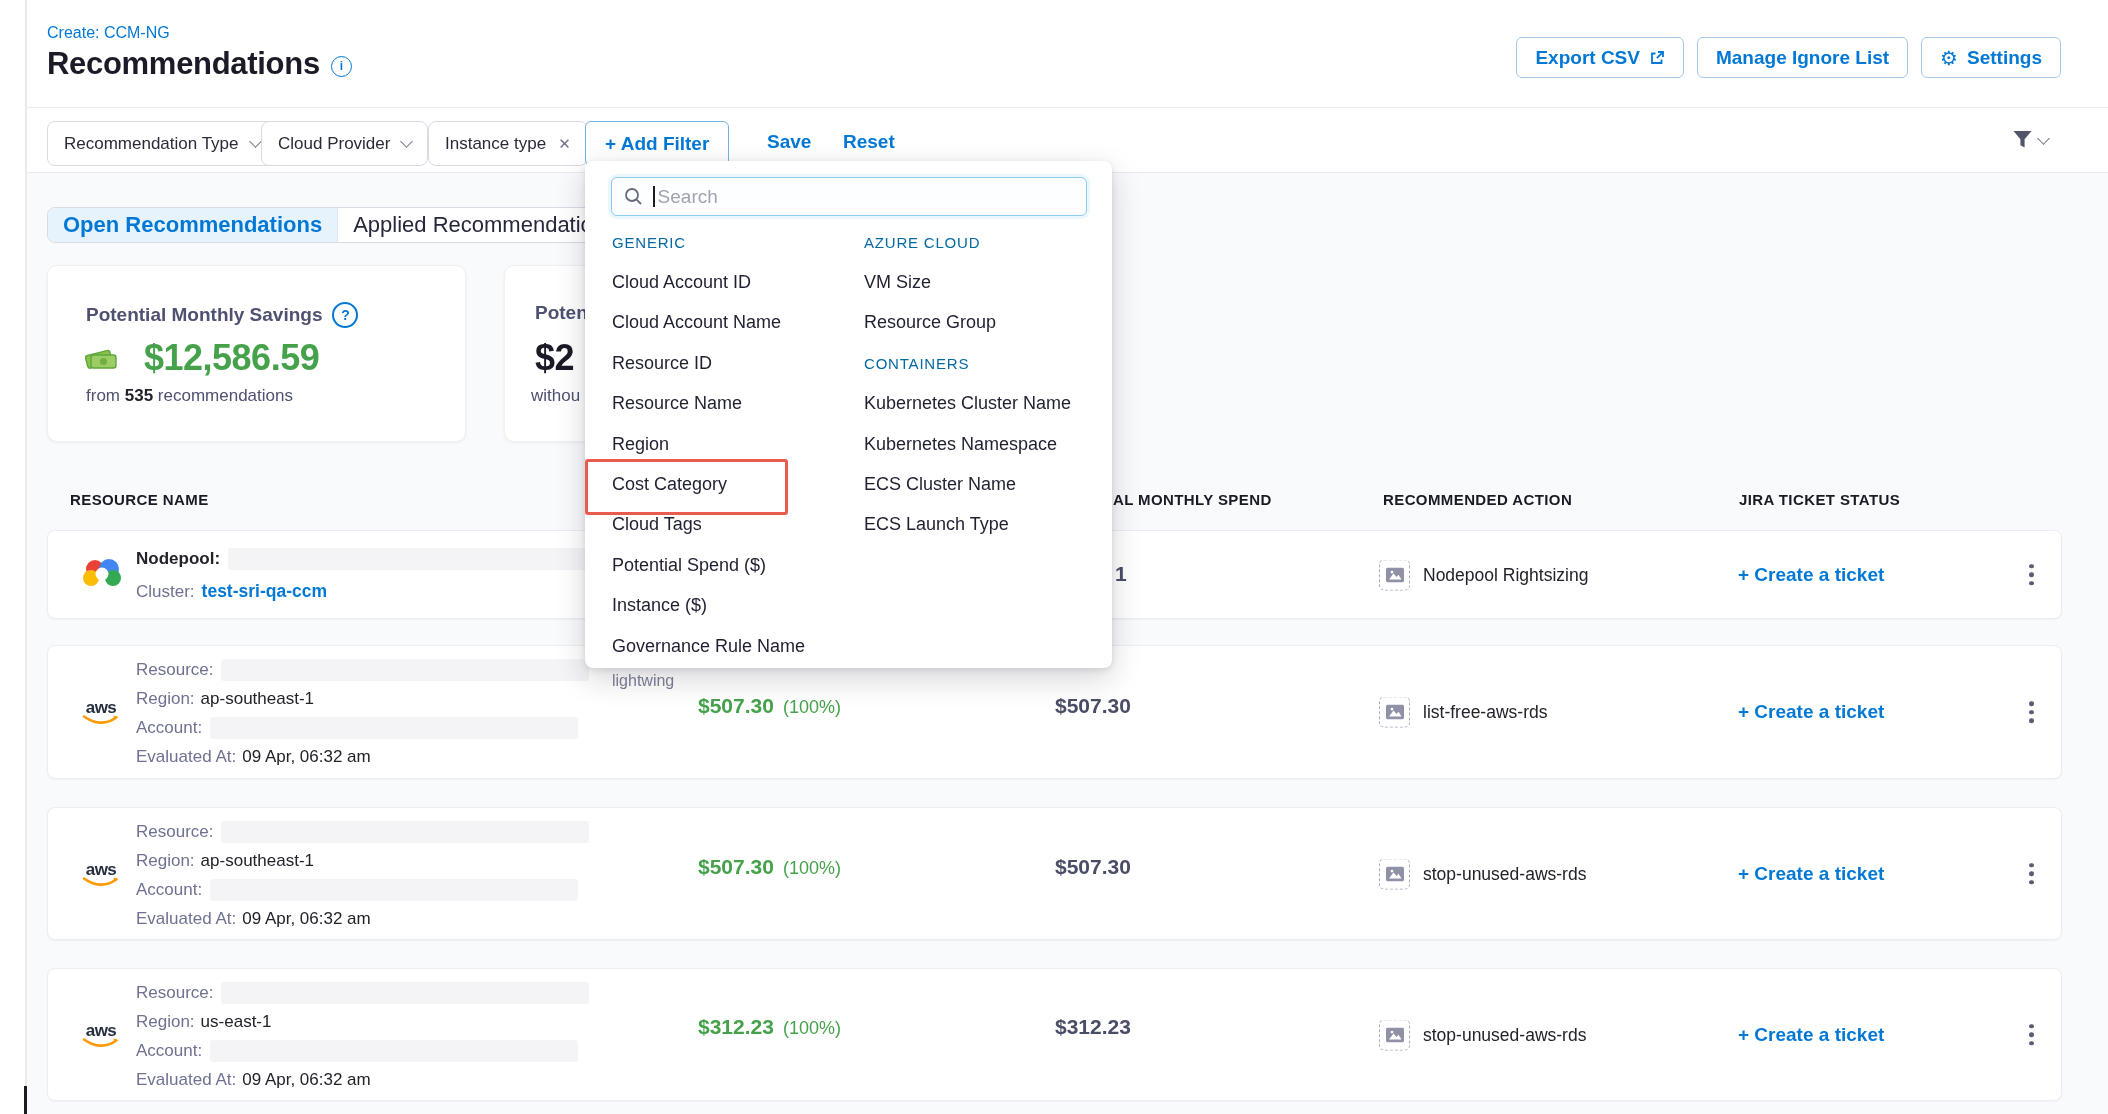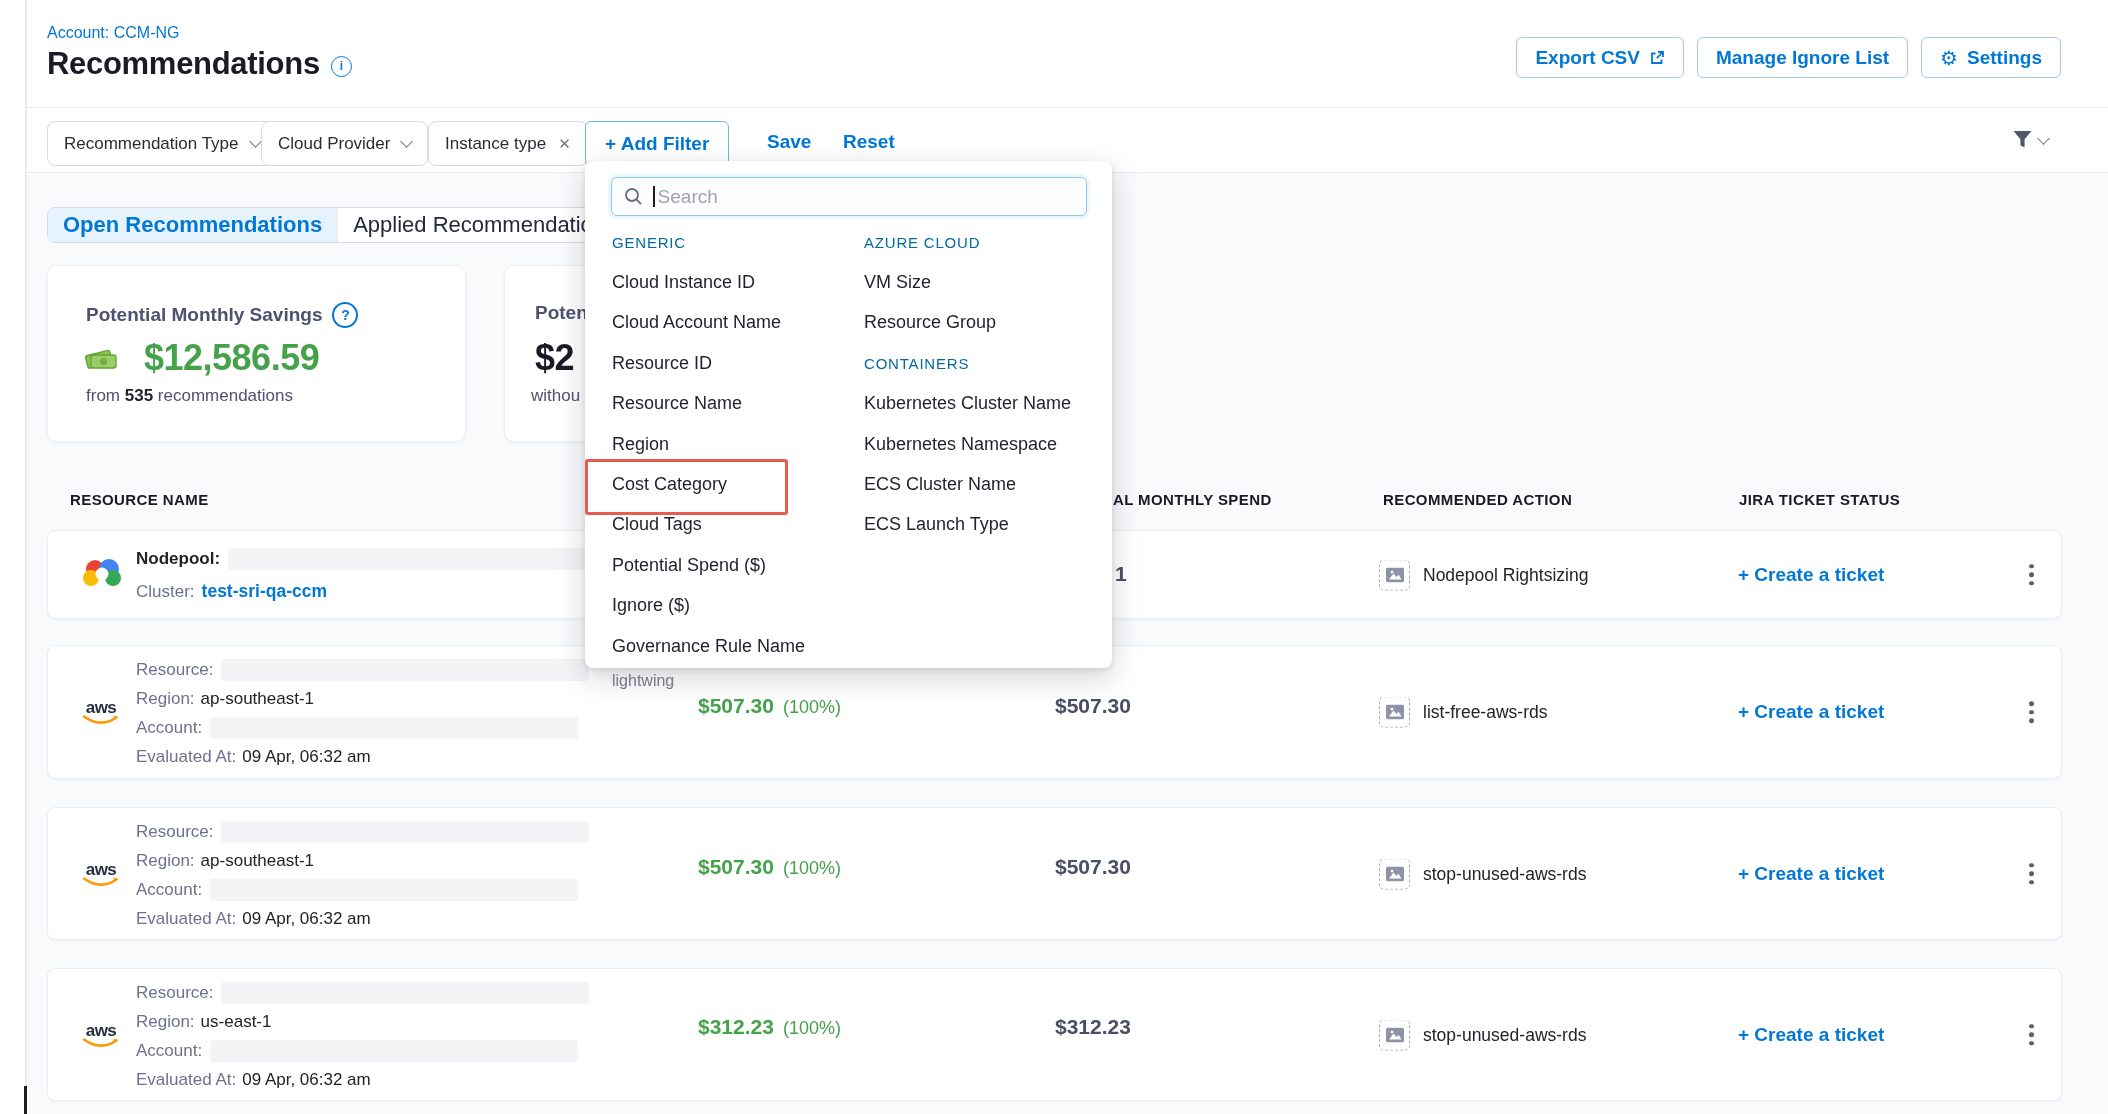--- a/index.html
+++ b/index.html
@@ -103,21 +103,21 @@
   .red-box{position:absolute;left:0px;top:298px;width:197px;height:50px;border:3.5px solid #E85C50;border-radius:3px;}
 </style>
 </head>
 <body>
 
 <div id="app">
 
   <div class="rail"></div>
   <div class="rail-notch"></div>
 
-  <div class="breadcrumb">Account: CCM-NG</div>
+  <div class="breadcrumb">Create: CCM-NG</div>
   <div class="title-row">
     <span class="page-title">Recommendations</span>
     <span class="info-icon">i</span>
   </div>
 
   <div class="toolbar">
     <button class="btn">
       <span>Export CSV</span>
       <svg width="16" height="16" viewBox="0 0 16 16" fill="none" stroke="#0278D5" stroke-width="1.8">
           <path d="M6.5 3.5 H3 V13 H12.5 V9.5"></path>
@@ -408,21 +408,21 @@
         </svg>
       <span class="caret"></span>
       <span class="placeholder">Search</span>
     </div>
 
     <div class="dd-col" style="left:27px;">
       <div class="dd-slot">
           <span class="dd-sec">GENERIC</span>
         </div>
       <div class="dd-slot">
-          <span class="dd-item">Cloud Instance ID</span>
+          <span class="dd-item">Cloud Account ID</span>
         </div>
       <div class="dd-slot">
           <span class="dd-item">Cloud Account Name</span>
         </div>
       <div class="dd-slot">
           <span class="dd-item">Resource ID</span>
         </div>
       <div class="dd-slot">
           <span class="dd-item">Resource Name</span>
         </div>
@@ -432,21 +432,21 @@
       <div class="dd-slot">
           <span class="dd-item">Cost Category</span>
         </div>
       <div class="dd-slot">
           <span class="dd-item">Cloud Tags</span>
         </div>
       <div class="dd-slot">
           <span class="dd-item">Potential Spend ($)</span>
         </div>
       <div class="dd-slot">
-          <span class="dd-item">Ignore ($)</span>
+          <span class="dd-item">Instance ($)</span>
         </div>
       <div class="dd-slot">
           <span class="dd-item">Governance Rule Name</span>
         </div>
     </div>
 
     <div class="dd-col" style="left:279px;">
       <div class="dd-slot">
           <span class="dd-sec">AZURE CLOUD</span>
         </div>

